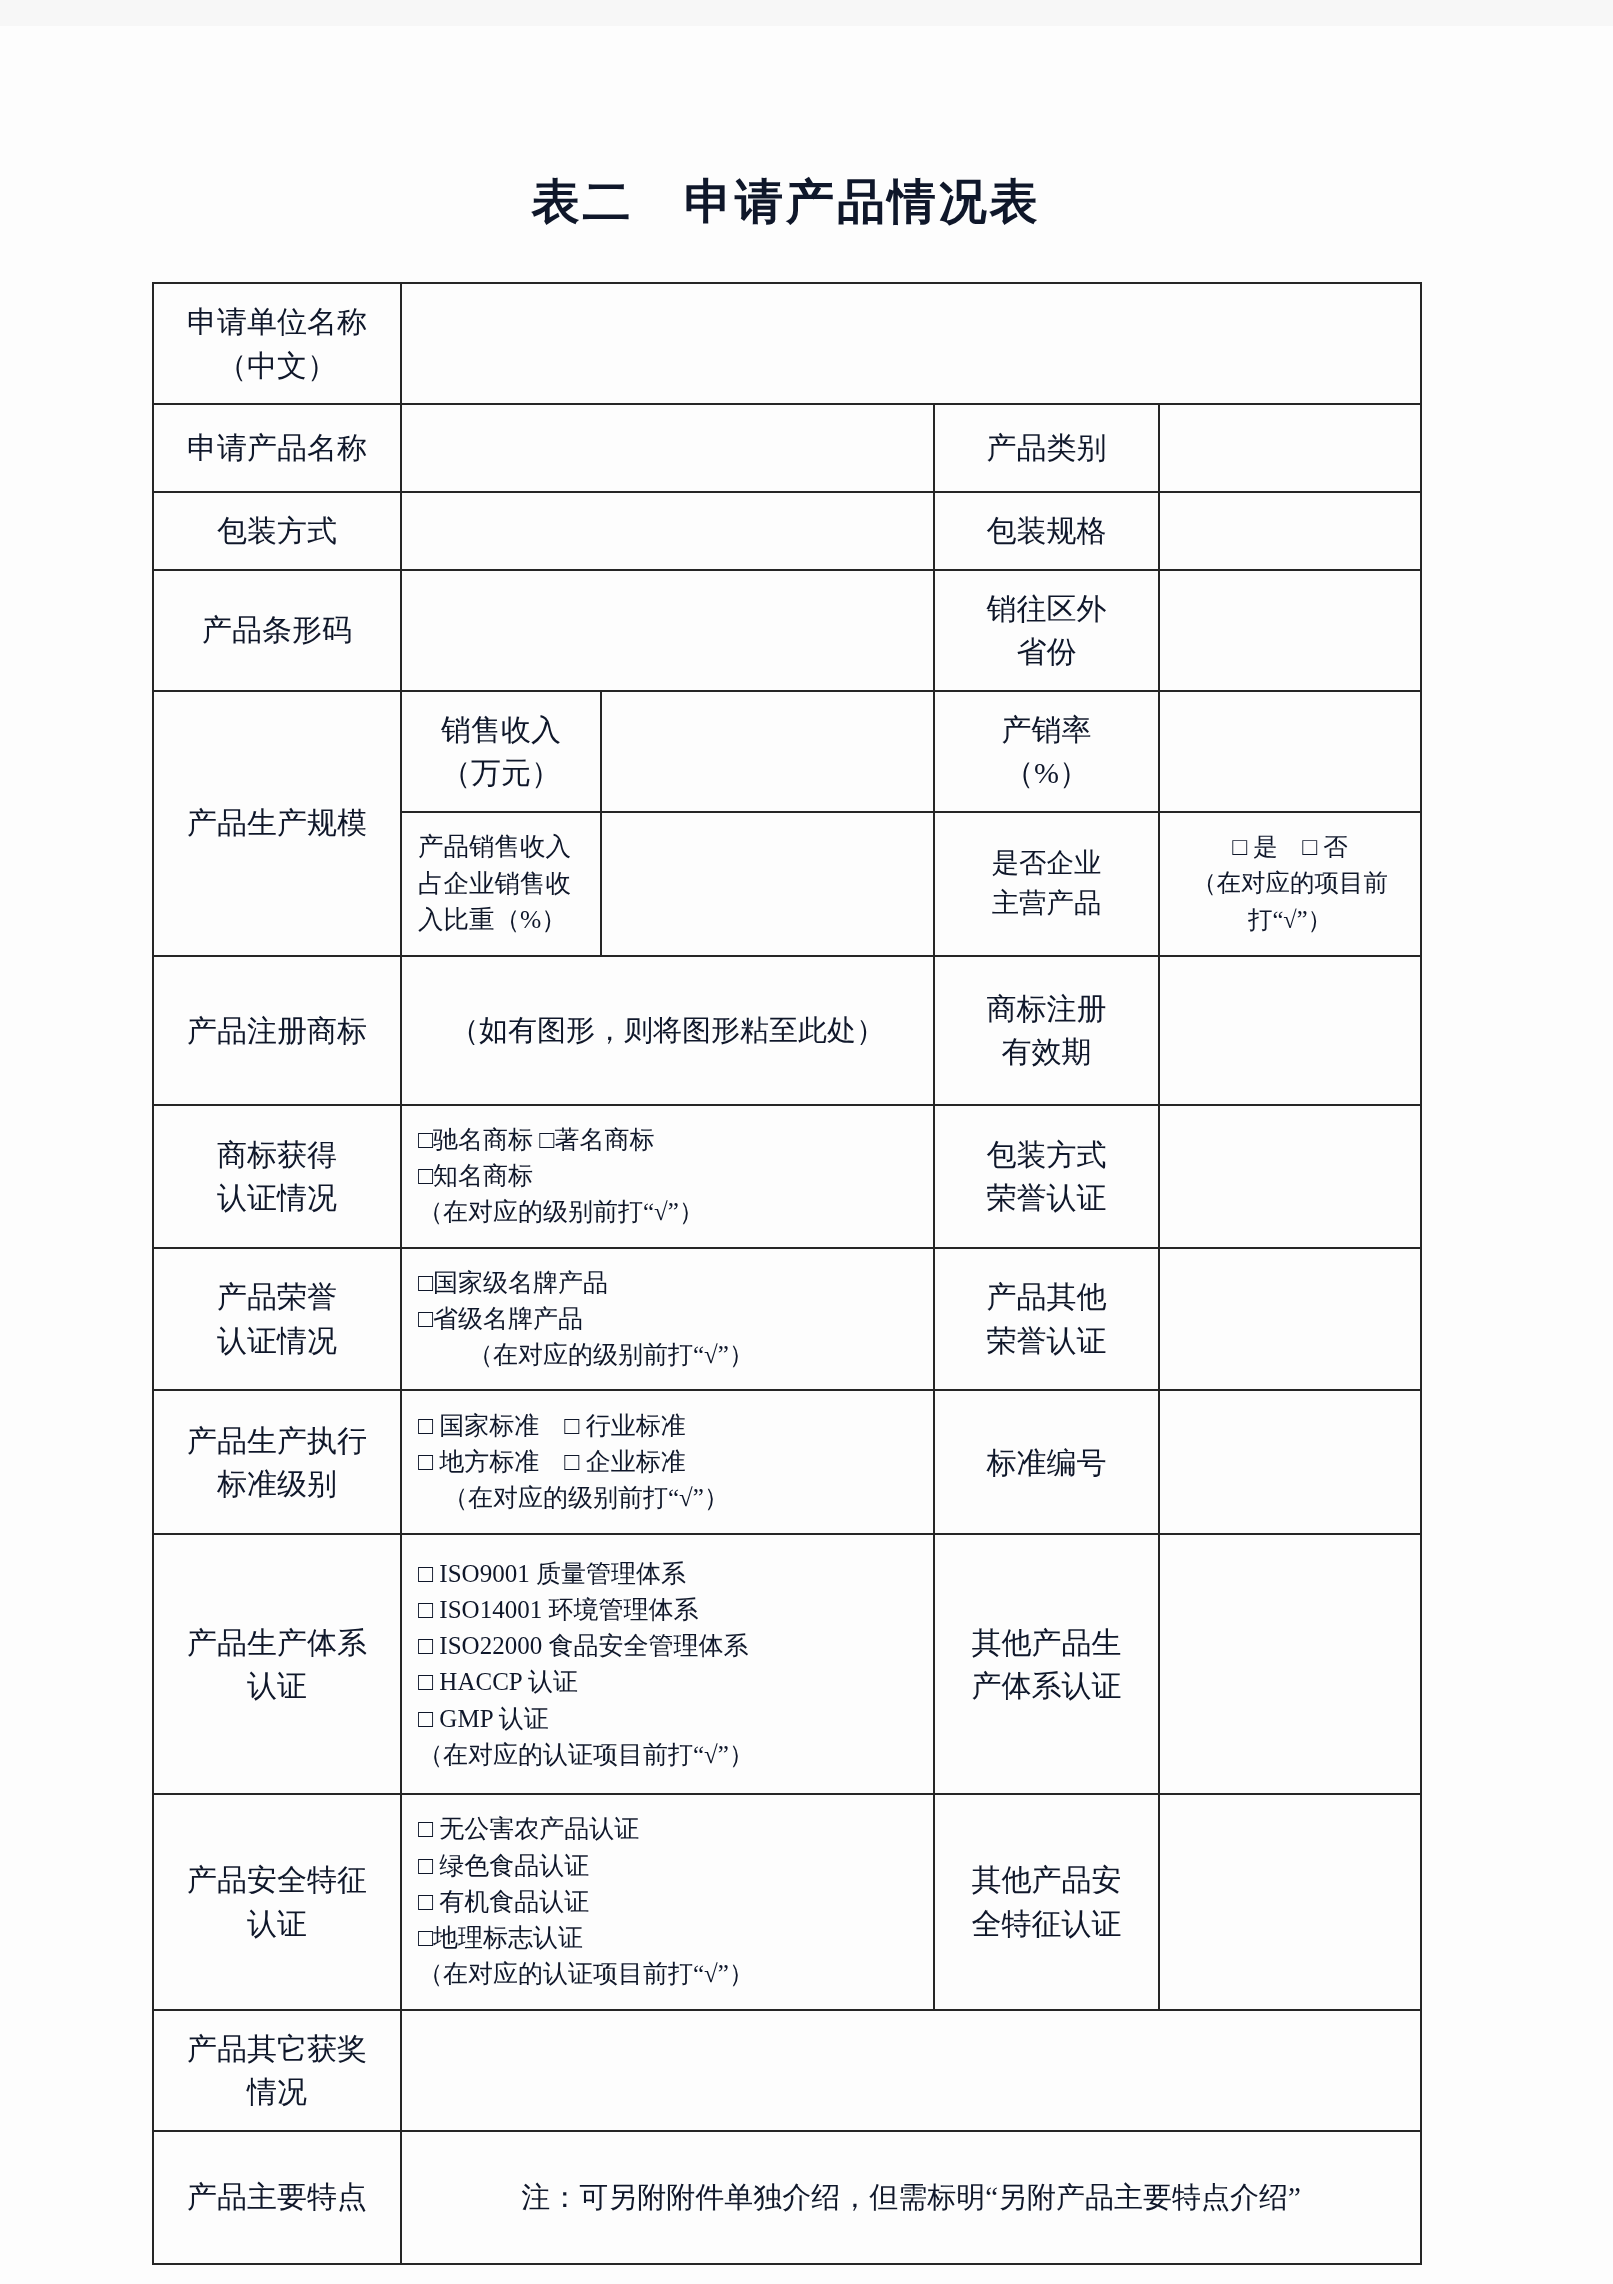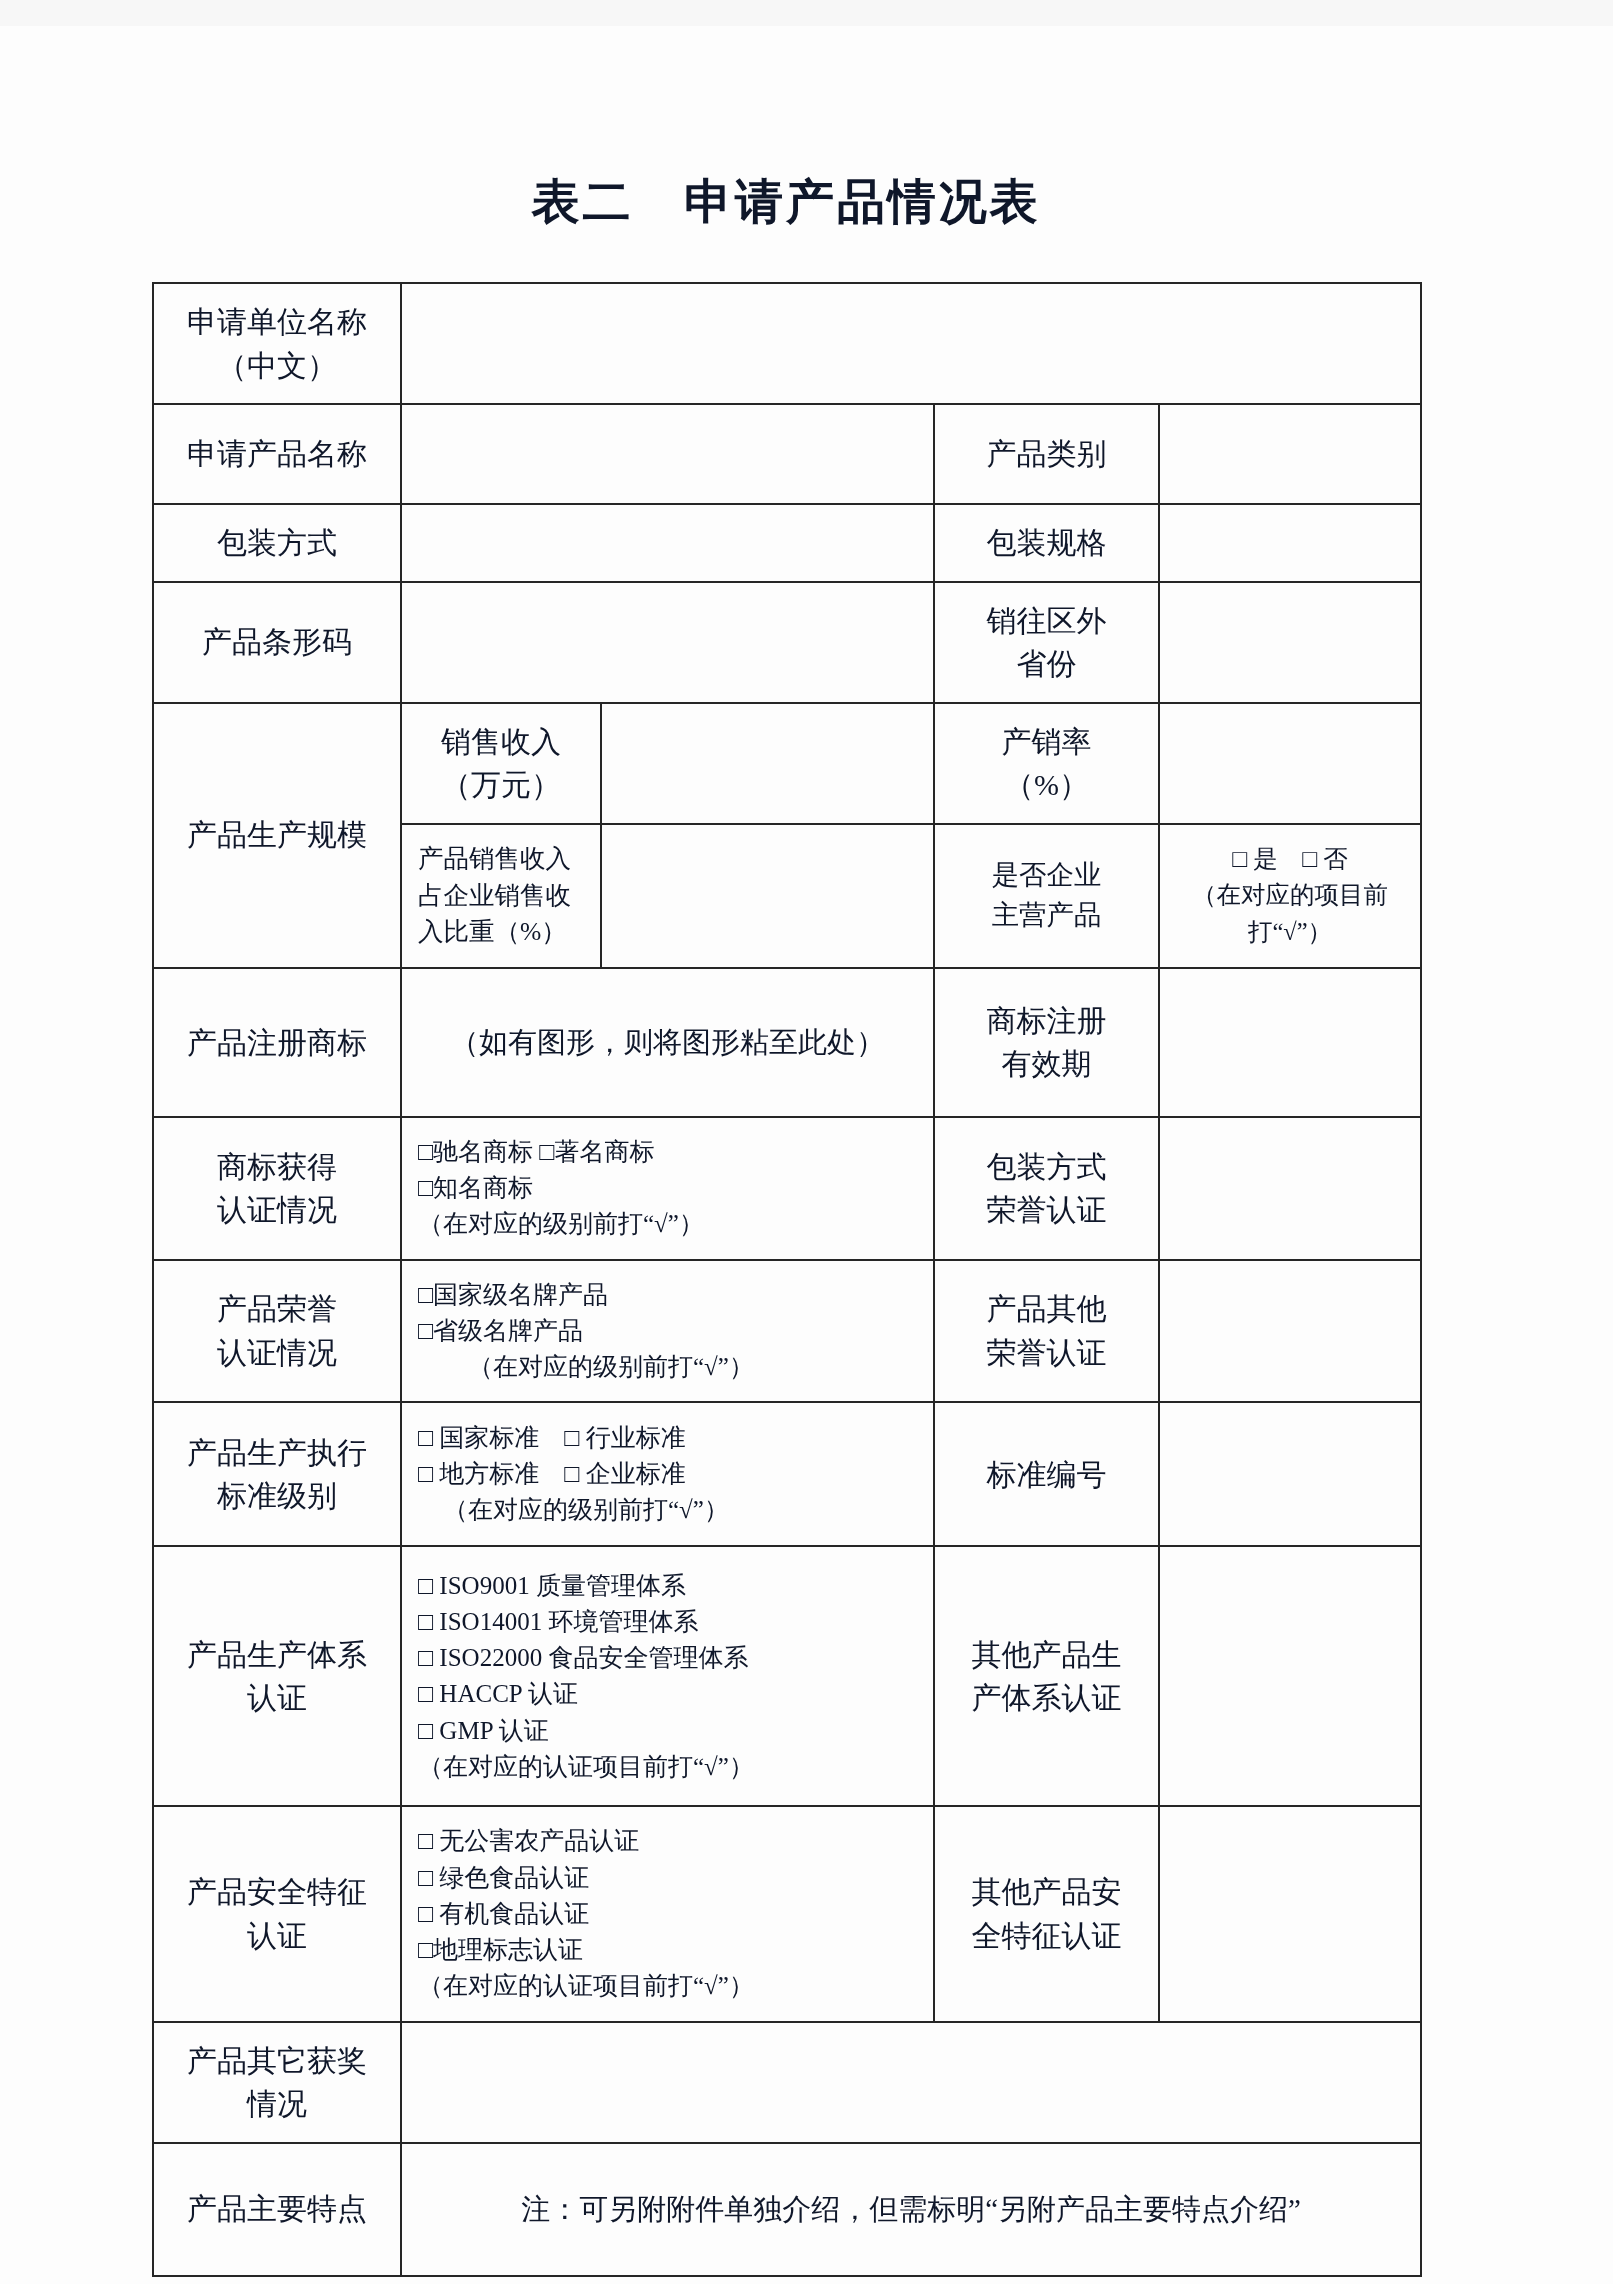--- a/index.html
+++ b/index.html
@@ -98,21 +98,21 @@
       <col style="width:262px">
     </colgroup>
 
     <tbody>
         <tr style="height:110px">
       <td class="lab">申请单位名称
 （中文）</td>
       <td colspan="4"></td>
     </tr>
 
-    <tr style="height:100px">
+    <tr style="height:88px">
       <td class="lab">申请产品名称</td>
       <td colspan="2"></td>
       <td class="lab">产品类别</td>
       <td></td>
     </tr>
 
     <tr style="height:62px">
       <td class="lab">包装方式</td>
       <td colspan="2"></td>
       <td class="lab">包装规格</td>

